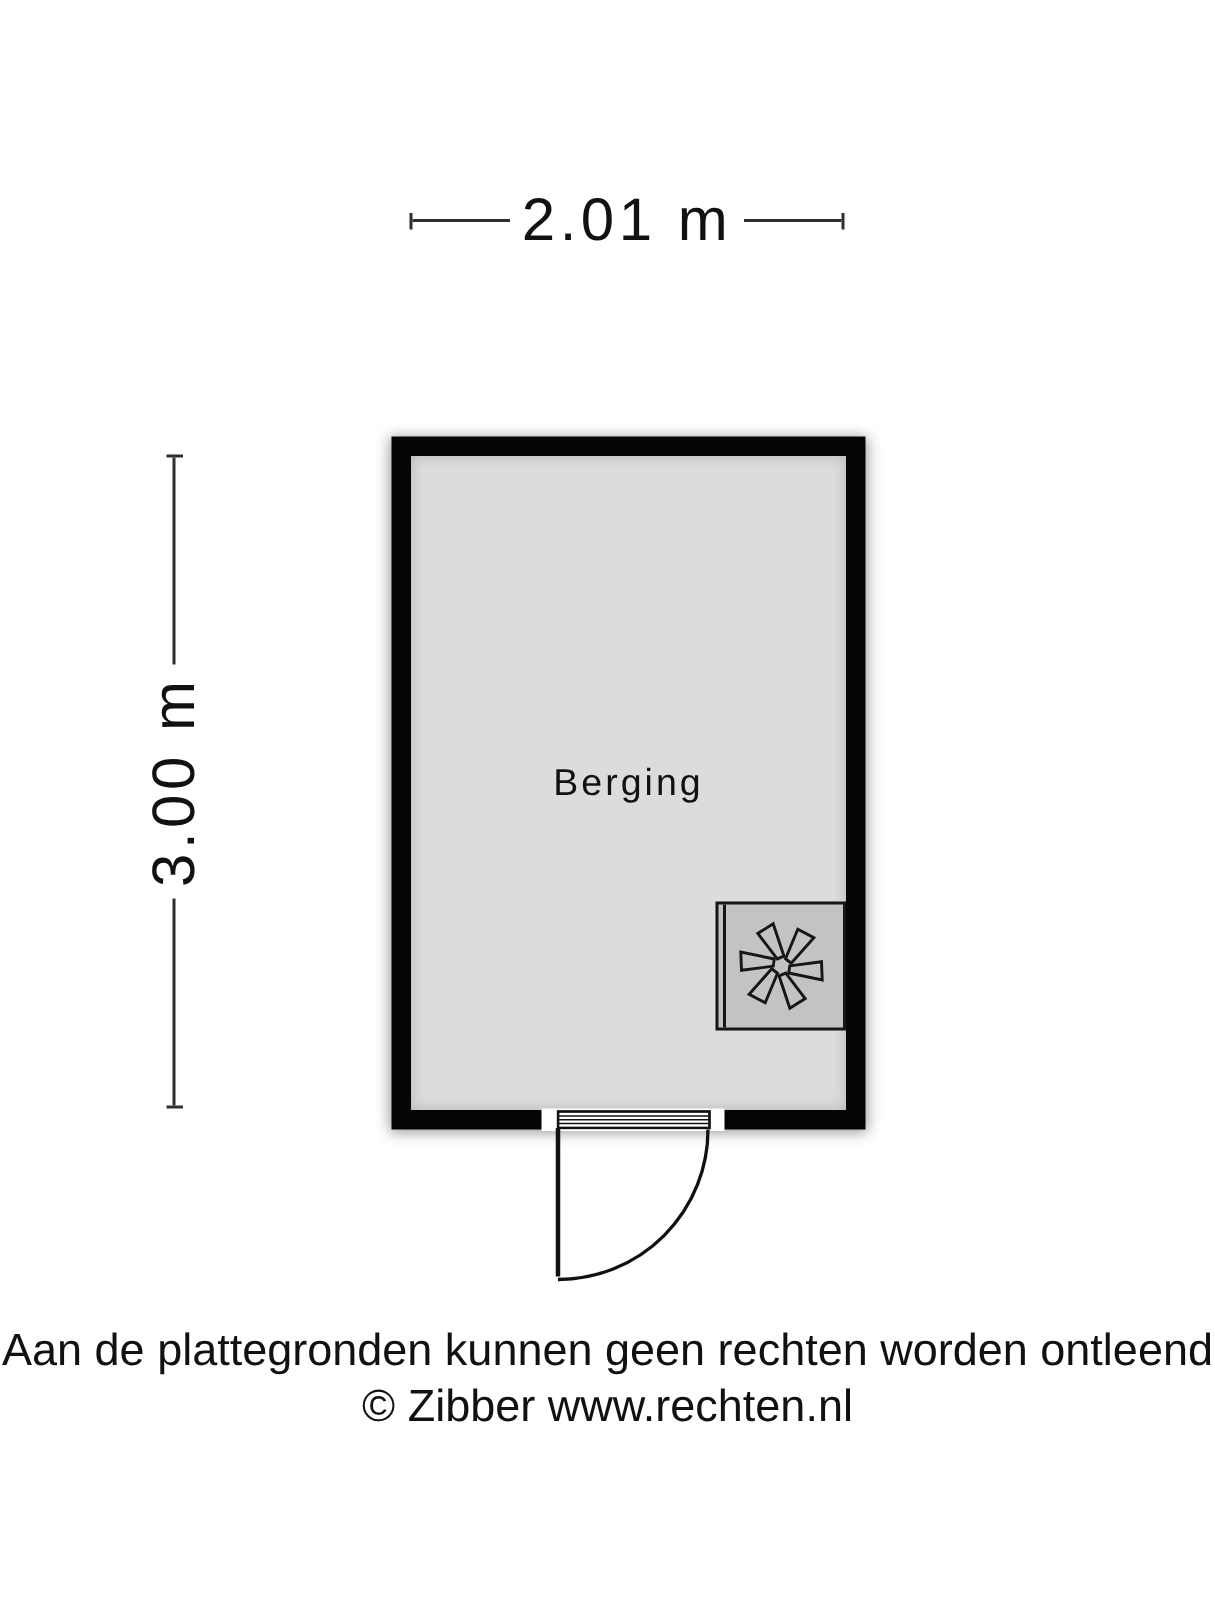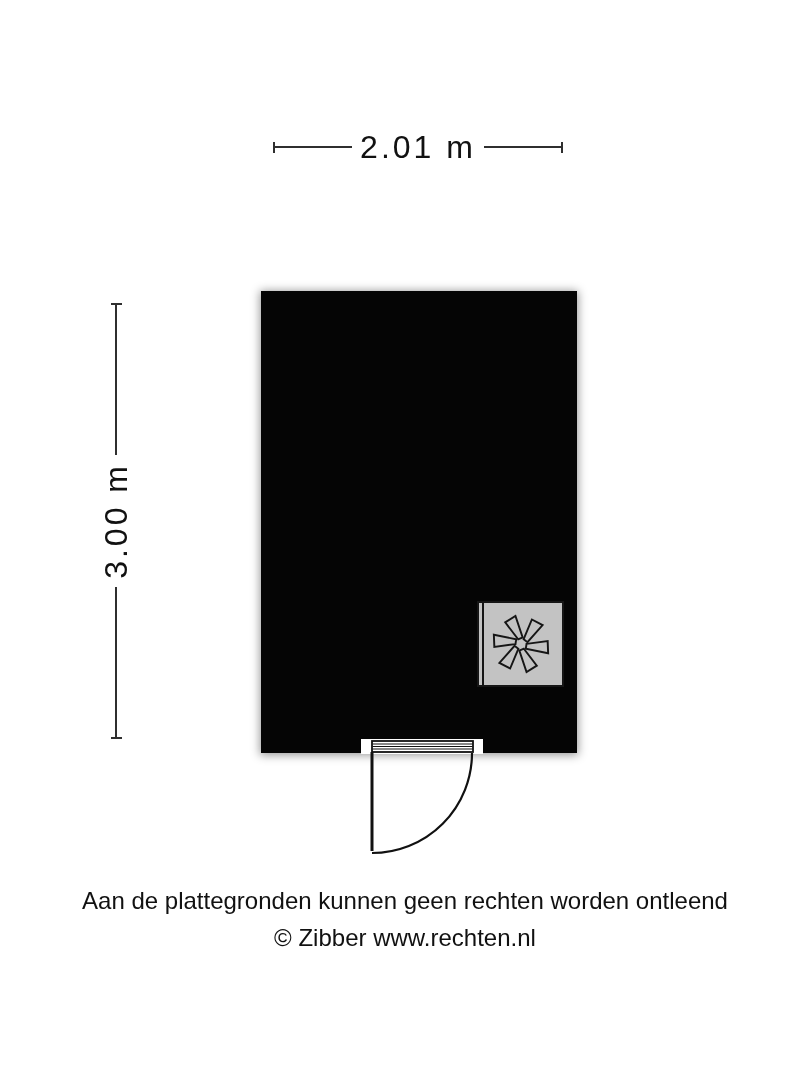--- a/index.html
+++ b/index.html
@@ -25,21 +25,21 @@
   .dim-left { left: 98px;  top: 303px; width: 36px;  height: 436px; flex-direction: column; }
   .dim .seg  { background: var(--color-line, #2f2f2f); flex: 1 1 auto; }
   .dim-top .seg  { height: 2px; }
   .dim-left .seg { width: 2px; }
   .dim .tick { background: var(--color-line, #2f2f2f); flex: 0 0 auto; }
   .dim-top .tick  { width: 2px; height: 11px; }
   .dim-left .tick { width: 11px; height: 2px; }
   .dim-label {
     flex: 0 0 auto;
     color: var(--color-text, #111);
-    font-size: 32px; letter-spacing: 3px; white-space: nowrap;
+    font-size: 40px; letter-spacing: 3px; white-space: nowrap;
     line-height: 1;
   }
   .dim-top .dim-label { margin: 0 8px; }
   .dim-left .dim-label {
     margin: 8px 0;
     writing-mode: vertical-rl;
     transform: rotate(180deg);
   }
 
   
@@ -86,21 +86,21 @@
   .sill-line, .leaf-line, .swing-arc { stroke: #111; fill: none; }
   .sill-line { stroke-width: 1.1px; }
   .leaf-line { stroke-width: 3px; }
   .swing-arc { stroke-width: 2.2px; }
 
   
   .footer {
     position: absolute; left: 0; top: 882px; width: 810px;
     text-align: center; color: var(--color-text, #111);
   }
-  .footer-line { font-size: 24px; line-height: 37px; white-space: nowrap; }
+  .footer-line { font-size: 30px; line-height: 37px; white-space: nowrap; }
 </style>
 </head>
 <body>
 
 <div class="canvas">
 
   <div class="dim dim-top">
     <span class="tick"></span>
     <span class="seg"></span>
     <span class="dim-label">2.01 m</span>
@@ -110,20 +110,23 @@
 
   <div class="dim dim-left">
     <span class="tick"></span>
     <span class="seg"></span>
     <span class="dim-label">3.00 m</span>
     <span class="seg"></span>
     <span class="tick"></span>
   </div>
 
   <div class="room">
+    <div class="floor">
+      <span class="room-label">Berging</span>
+    </div>
 
     <div class="fan-unit">
       <svg width="62" height="62" viewBox="0 0 64 64">
         <g transform="translate(32,32) rotate(14)">
           <path class="fan-blade" d="M5.5,-1.5 L26,-9.5 L29.5,2.5 L6,3.5 Z"></path>
           <path class="fan-blade" transform="rotate(60)" d="M5.5,-1.5 L26,-9.5 L29.5,2.5 L6,3.5 Z"></path>
           <path class="fan-blade" transform="rotate(120)" d="M5.5,-1.5 L26,-9.5 L29.5,2.5 L6,3.5 Z"></path>
           <path class="fan-blade" transform="rotate(180)" d="M5.5,-1.5 L26,-9.5 L29.5,2.5 L6,3.5 Z"></path>
           <path class="fan-blade" transform="rotate(240)" d="M5.5,-1.5 L26,-9.5 L29.5,2.5 L6,3.5 Z"></path>
           <path class="fan-blade" transform="rotate(300)" d="M5.5,-1.5 L26,-9.5 L29.5,2.5 L6,3.5 Z"></path>

